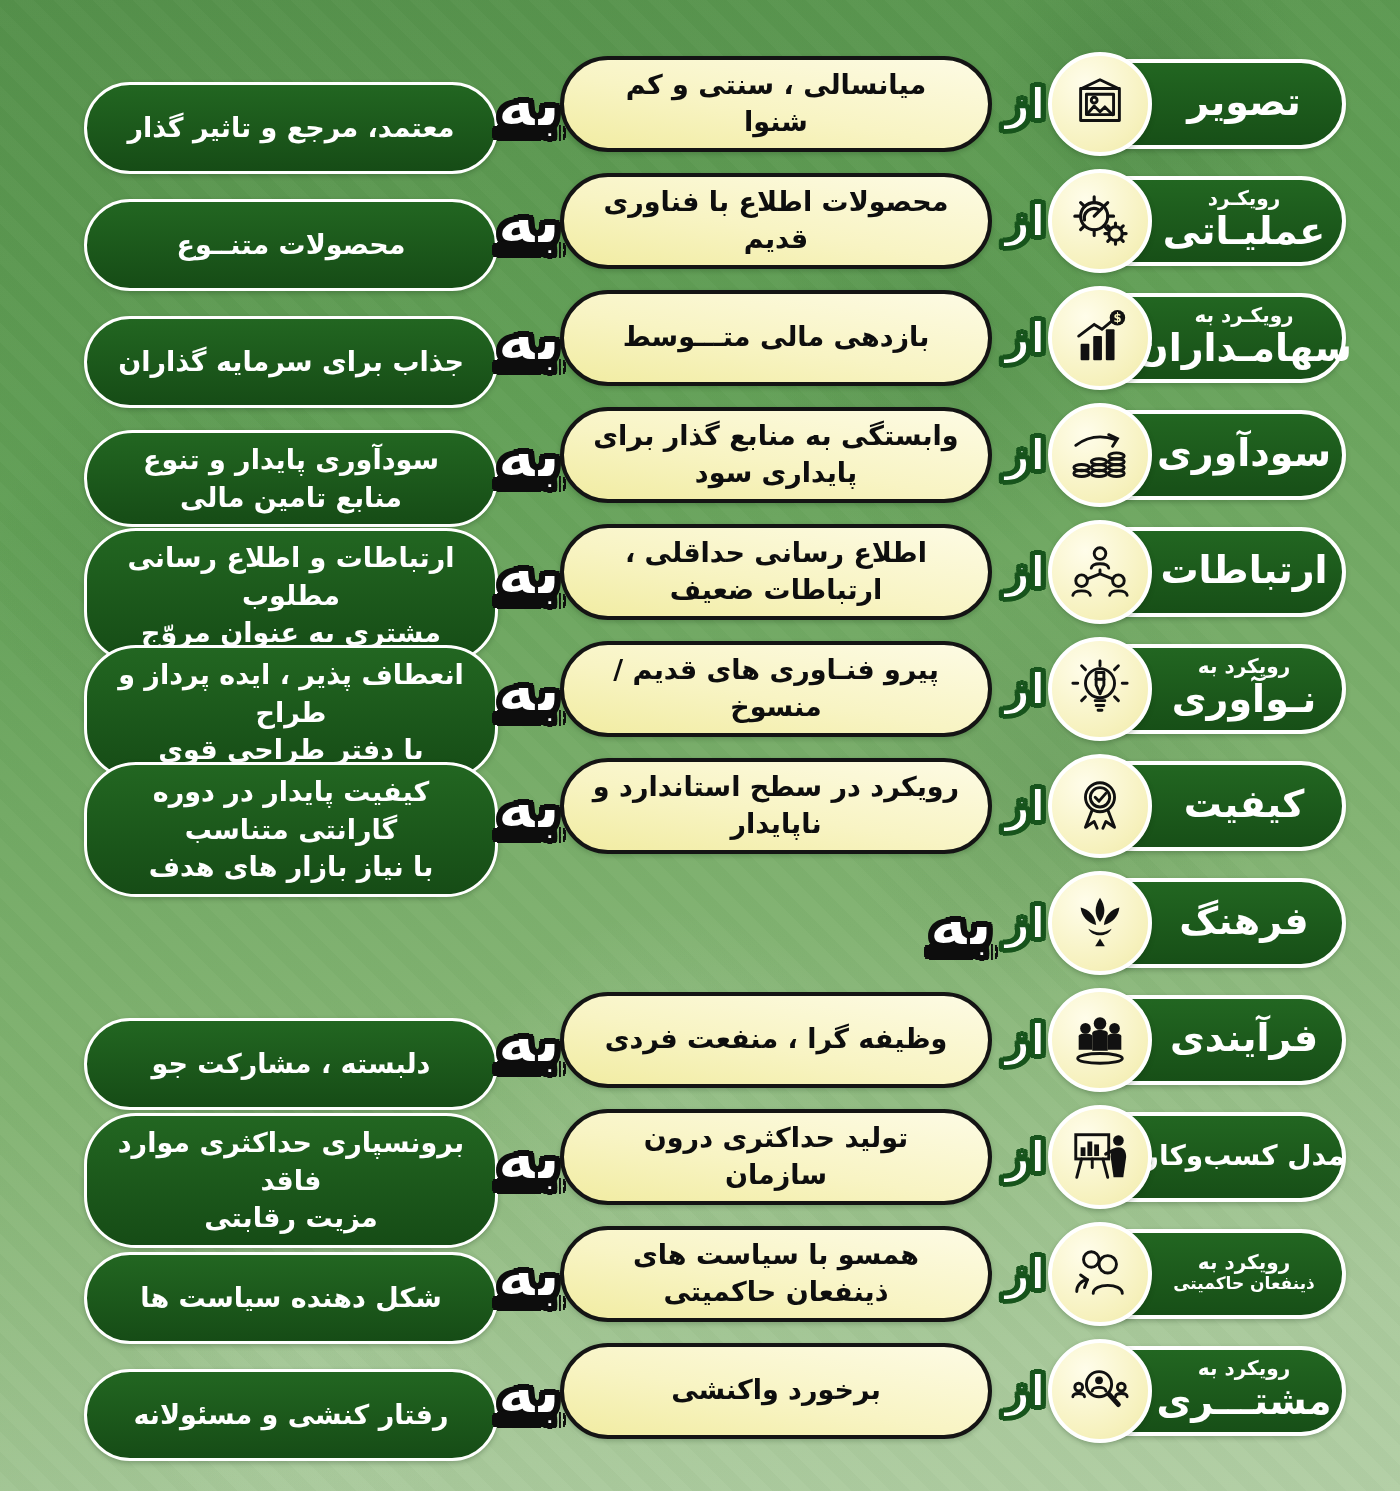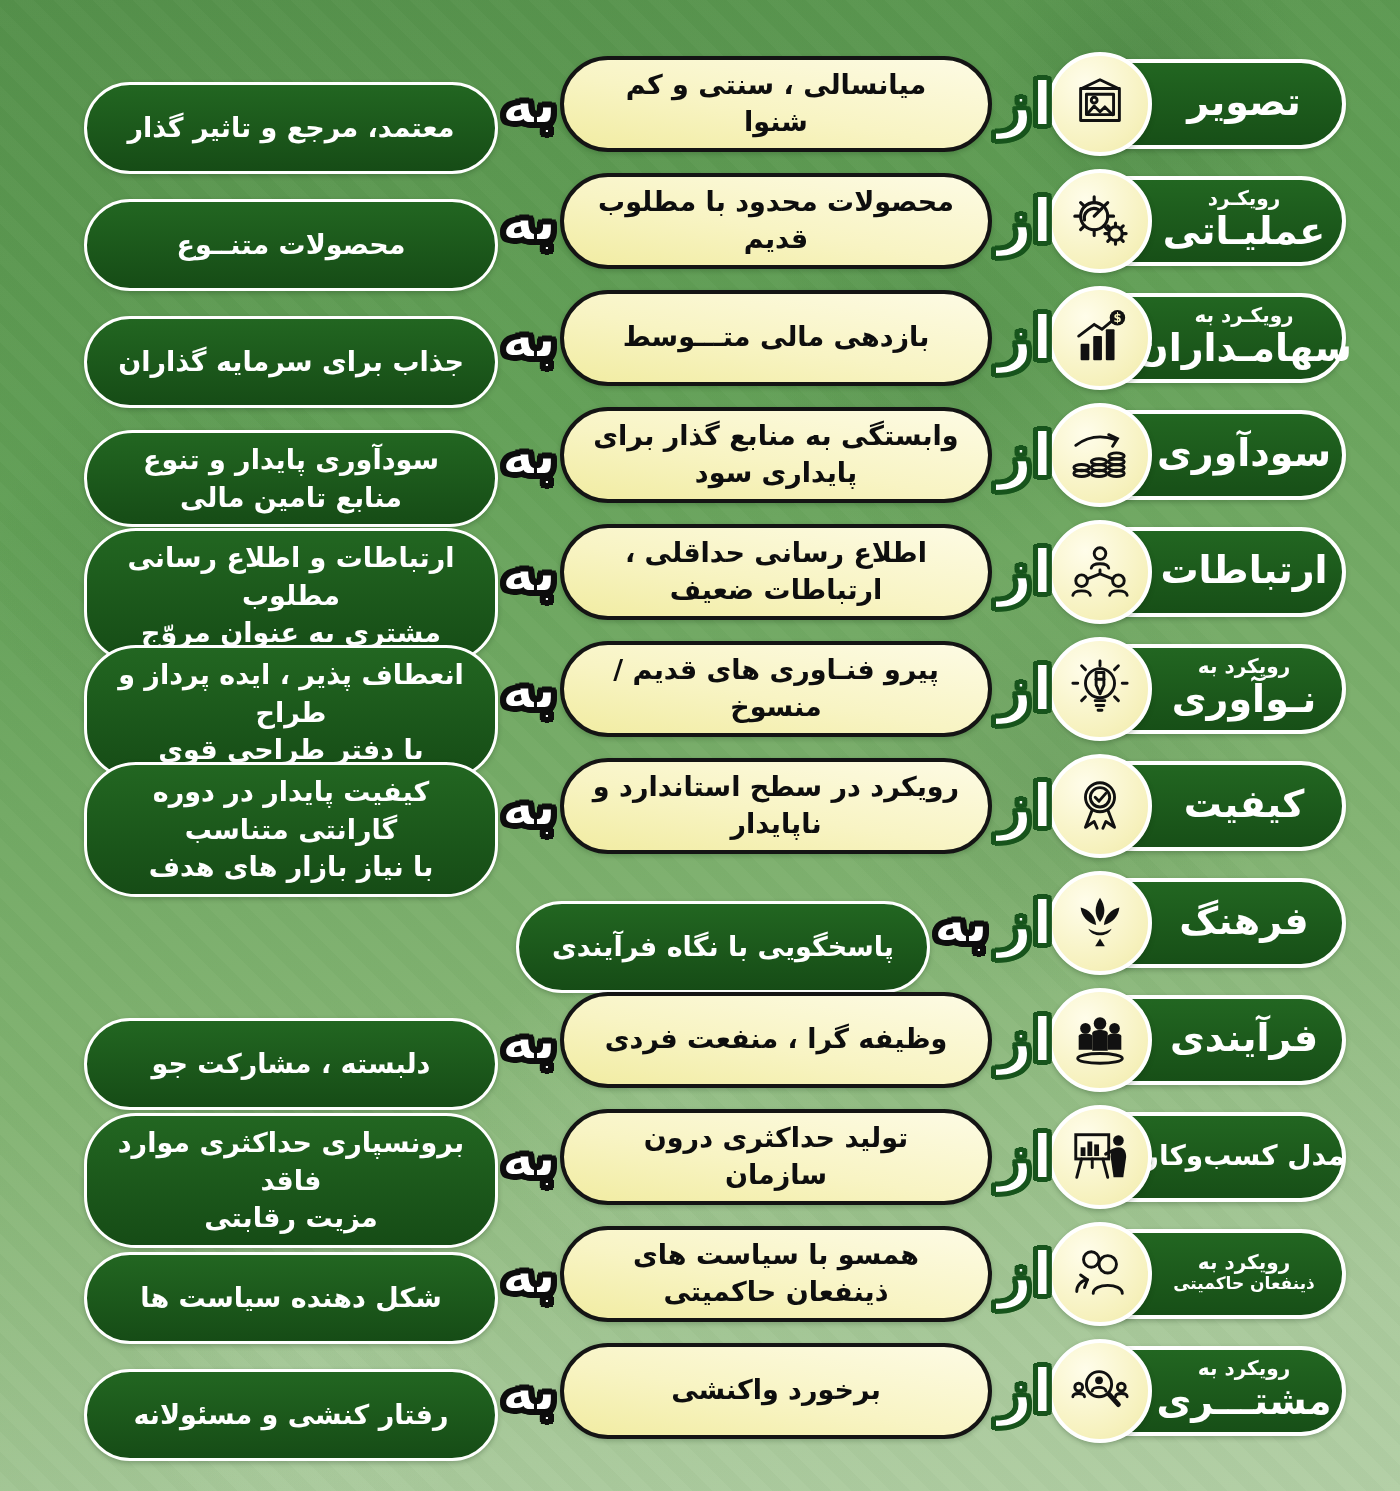--- a/index.html
+++ b/index.html
@@ -42,30 +42,30 @@
   }
   .cat-circle svg{width:62px;height:62px;display:block;}
   .cat-subtitle{color:#fff;font-size:20px;font-weight:bold;line-height:1.15;white-space:nowrap;}
   .cat-title{color:#fff;font-size:38px;font-weight:bold;line-height:1.12;white-space:nowrap;}
   .cat-title.sm{font-size:28px;}
   .cat-title.xs{font-size:17px;}
 
   
   .connector{flex:none;display:flex;align-items:center;justify-content:center;height:100%;
     font-weight:bold;color:#fff;position:relative;z-index:3;user-select:none;}
-  .az{width:66px;font-size:60px;
+  .az{width:66px;font-size:44px;
     -webkit-text-stroke:2px #17541c;
     text-shadow:4px 0 0 #17541c,-4px 0 0 #17541c,0 4px 0 #17541c,0 -4px 0 #17541c,
       3px 3px 0 #17541c,-3px 3px 0 #17541c,3px -3px 0 #17541c,-3px -3px 0 #17541c,
       4px 2px 0 #17541c,-4px 2px 0 #17541c,4px -2px 0 #17541c,-4px -2px 0 #17541c;}
-  .be{width:62px;font-size:56px;
+  .be{width:62px;font-size:65px;
     -webkit-text-stroke:2px #0d0d0d;
     text-shadow:5px 0 0 #0d0d0d,-5px 0 0 #0d0d0d,0 5px 0 #0d0d0d,0 -5px 0 #0d0d0d,
       4px 4px 0 #0d0d0d,-4px 4px 0 #0d0d0d,4px -4px 0 #0d0d0d,-4px -4px 0 #0d0d0d,
-      5px 2px 0 #0d0d0d,-5px 2px 0 #0d0d0d,5px -2px 0 #0d0d0d,-5px -2px 0 #0d0d0d;}
+      5px 2px 0 #0d0d0d,-5px 2px 0 #0d0d0d,5px -2px 0 #0d0d0d,-5px -2px 0 #0d0d0d;text-decoration:underline;}
 
   
   .pill{flex:none;display:flex;align-items:center;justify-content:center;box-sizing:border-box;
     text-align:center;border-radius:52px;}
   .pill-text{white-space:pre-line;}
   .from-pill{
     width:432px;min-height:96px;padding:4px 28px;
     background:linear-gradient(190deg,#fdfbe4 0%,#f8f4c4 55%,#f1eca2 100%);
     border:4px solid #141414;color:#0e0e0e;font-size:27px;font-weight:bold;line-height:1.35;
     box-shadow:0 2px 5px rgba(10,40,10,.22);
@@ -129,21 +129,21 @@
                 <path d="M16 31a10 10 0 0 1 14-11"></path>
                 <circle cx="48" cy="45" r="7"></circle>
                 <path d="M48 34v4M48 52v4M37 45h4M55 45h4M40 37l3 3M53 50l3 3M56 37l-3 3M43 50l-3 3"></path>
               </g>
             </svg>
           </span>
       </div>
     </div>
     <div class="connector az">از</div>
     <div class="pill from-pill">
-      <span class="pill-text">محصولات محدود با مطلوب قدیم</span>
+      <span class="pill-text">محصولات اطلاع با فناوری قدیم</span>
     </div>
     <div class="connector be">به</div>
     <div class="pill to-pill">
       <span class="pill-text">محصولات متنــوع</span>
     </div>
   </div>
     <div class="row">
     <div class="category">
       <div class="cat-pill">
         <div class="cat-subtitle">رویکـرد به</div>
@@ -315,23 +315,20 @@
                 <path d="M52 16c-9 2-15 9-16 18 9-2 15-9 16-18z"></path>
                 <path d="M20 38c8 5 16 5 24 0-4 9-20 9-24 0z"></path>
                 <path d="M32 48l-5 8h10z"></path>
               </g>
             </svg>
           </span>
       </div>
     </div>
     <div class="connector az">از</div>
     <div class="connector be">به</div>
-    <div class="pill to-pill">
-      <span class="pill-text">پاسخگویی با نگاه فرآیندی</span>
-    </div>
   </div>
     <div class="row">
     <div class="category">
       <div class="cat-pill">
 
         <div class="cat-title">فرآیندی</div>
       </div>
       <div class="cat-circle">
         <span class="icon">
             <svg viewBox="0 0 64 64">

